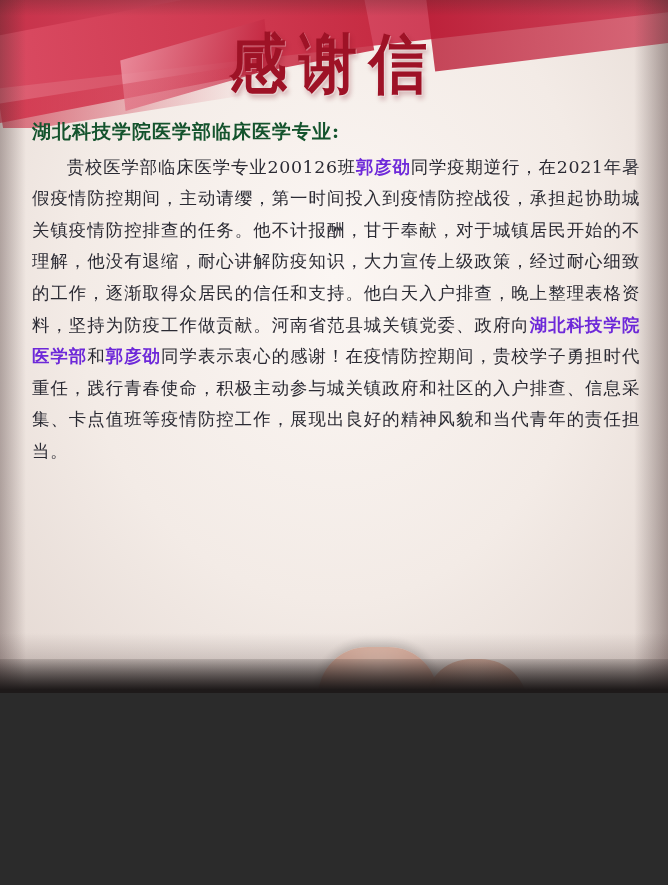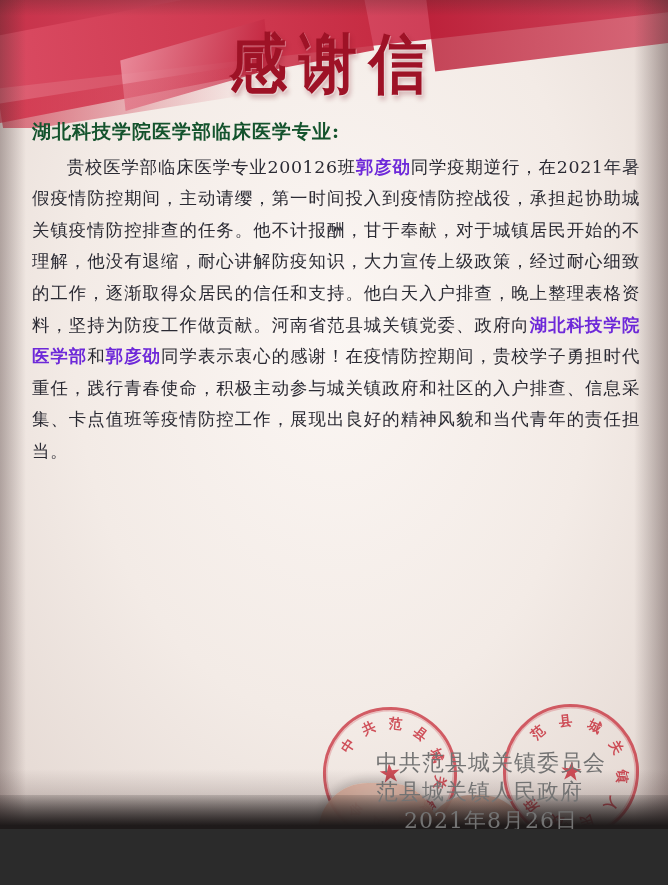--- a/index.html
+++ b/index.html
@@ -10,21 +10,21 @@
   body {
     width: 668px;
     height: 885px;
     overflow: hidden;
     font-family: "Liberation Serif", serif;
   }
 
   #page {
     position: relative;
     width: 668px;
-    height: 829px;
+    height: 693px;
     background: #efe7e2;
     overflow: hidden;
   }
 
   
   .paper {
     position: absolute;
     inset: 0;
     background:
       radial-gradient(ellipse at 50% 40%, #fbf6f3 0%, #f3ebe6 55%, #e3d7d1 100%);

